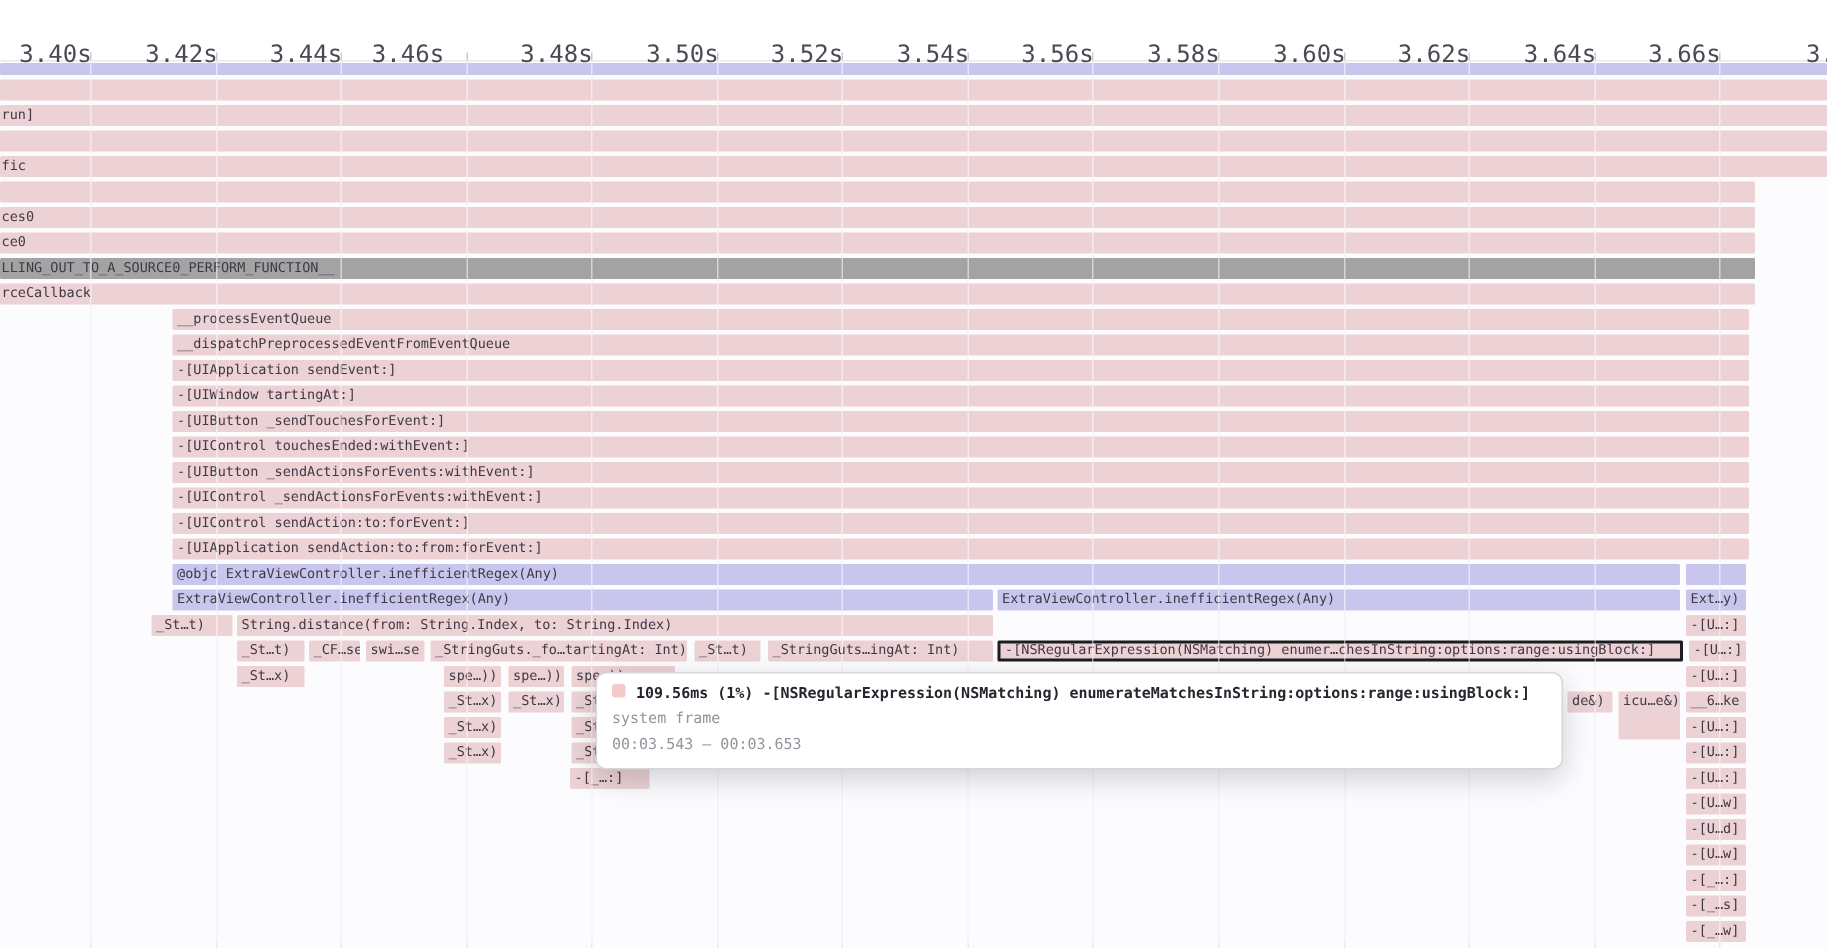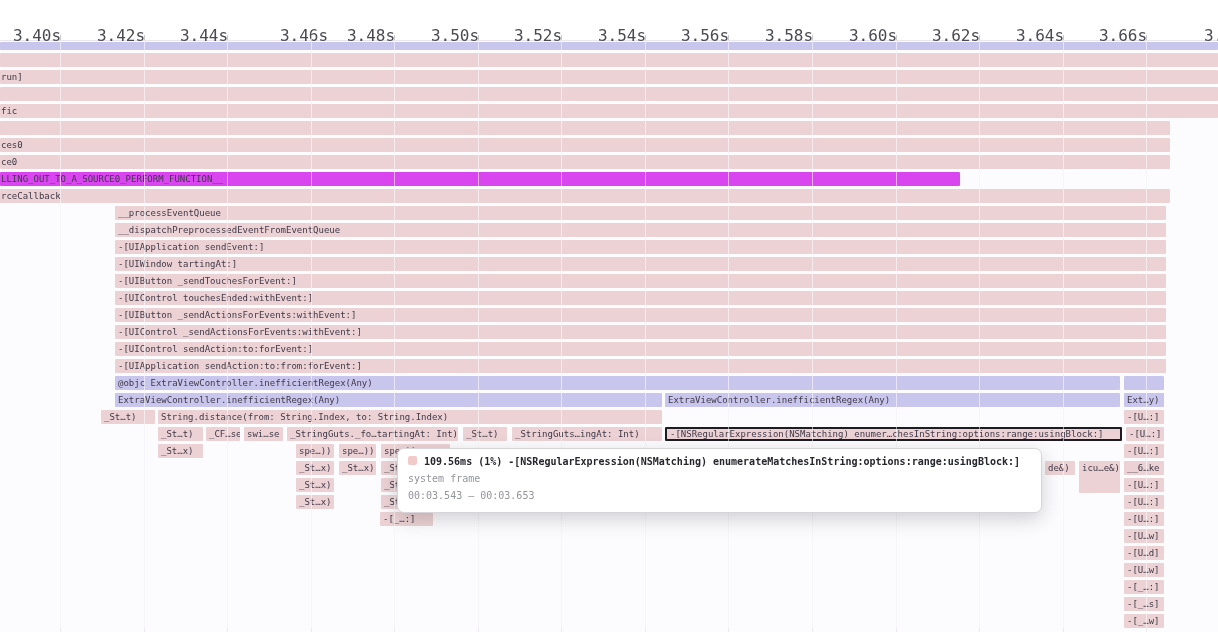--- a/index.html
+++ b/index.html
@@ -24,21 +24,21 @@
   .tt-sub,.tt-range{font-size:10px;margin-top:6px;white-space:pre;}
 </style>
 </head>
 <body>
 
 <div id="app" style="background: rgb(252, 251, 253);">
   <div class="ruler" id="ruler">
       <div class="rlabel" style="left: 37px; color: rgb(74, 74, 82);">3.40s</div>
       <div class="rlabel" style="left: 121px; color: rgb(74, 74, 82);">3.42s</div>
       <div class="rlabel" style="left: 204px; color: rgb(74, 74, 82);">3.44s</div>
-      <div class="rlabel" style="left: 304px; color: rgb(74, 74, 82); text-align: right;">3.46s</div>
+      <div class="rlabel" style="left: 272px; color: rgb(74, 74, 82); text-align: right;">3.46s</div>
       <div class="rlabel" style="left: 371px; color: rgb(74, 74, 82);">3.48s</div>
       <div class="rlabel" style="left: 455px; color: rgb(74, 74, 82);">3.50s</div>
       <div class="rlabel" style="left: 538px; color: rgb(74, 74, 82);">3.52s</div>
       <div class="rlabel" style="left: 622px; color: rgb(74, 74, 82);">3.54s</div>
       <div class="rlabel" style="left: 705px; color: rgb(74, 74, 82);">3.56s</div>
       <div class="rlabel" style="left: 789px; color: rgb(74, 74, 82);">3.58s</div>
       <div class="rlabel" style="left: 873px; color: rgb(74, 74, 82);">3.60s</div>
       <div class="rlabel" style="left: 956px; color: rgb(74, 74, 82);">3.62s</div>
       <div class="rlabel" style="left: 1040px; color: rgb(74, 74, 82);">3.64s</div>
       <div class="rlabel" style="left: 1123px; color: rgb(74, 74, 82);">3.66s</div>
@@ -91,21 +91,21 @@
       <div class="row" style="top: 121px; height: 14px;">
         <div class="box noPad" style="left: 0px; width: 1170px; height: 14px; background: rgb(236, 210, 213); color: rgb(63, 57, 71);"></div>
       </div>
       <div class="row" style="top: 138px; height: 14px;">
         <div class="box noPad" style="left: 0px; width: 1170px; height: 14px; background: rgb(236, 210, 213); color: rgb(63, 57, 71);">ces0</div>
       </div>
       <div class="row" style="top: 155px; height: 14px;">
         <div class="box noPad" style="left: 0px; width: 1170px; height: 14px; background: rgb(236, 210, 213); color: rgb(63, 57, 71);">ce0</div>
       </div>
       <div class="row" style="top: 172px; height: 14px;">
-        <div class="box noPad" style="left: 0px; width: 960px; height: 14px; background: #d946ef; color: rgb(63, 57, 71);">LLING_OUT_TO_A_SOURCE0_PERFORM_FUNCTION__</div>
+        <div class="box noPad" style="left: 0px; width: 1170px; height: 14px; background: #a3a3a3; color: rgb(63, 57, 71);">LLING_OUT_TO_A_SOURCE0_PERFORM_FUNCTION__</div>
       </div>
       <div class="row" style="top: 189px; height: 14px;">
         <div class="box noPad" style="left: 0px; width: 1170px; height: 14px; background: rgb(236, 210, 213); color: rgb(63, 57, 71);">rceCallback</div>
       </div>
       <div class="row" style="top: 206px; height: 14px;">
         <div class="box" style="left: 115px; width: 1051px; height: 14px; background: rgb(236, 210, 213); color: rgb(63, 57, 71);">__processEventQueue</div>
       </div>
       <div class="row" style="top: 223px; height: 14px;">
         <div class="box" style="left: 115px; width: 1051px; height: 14px; background: rgb(236, 210, 213); color: rgb(63, 57, 71);">__dispatchPreprocessedEventFromEventQueue</div>
       </div>

